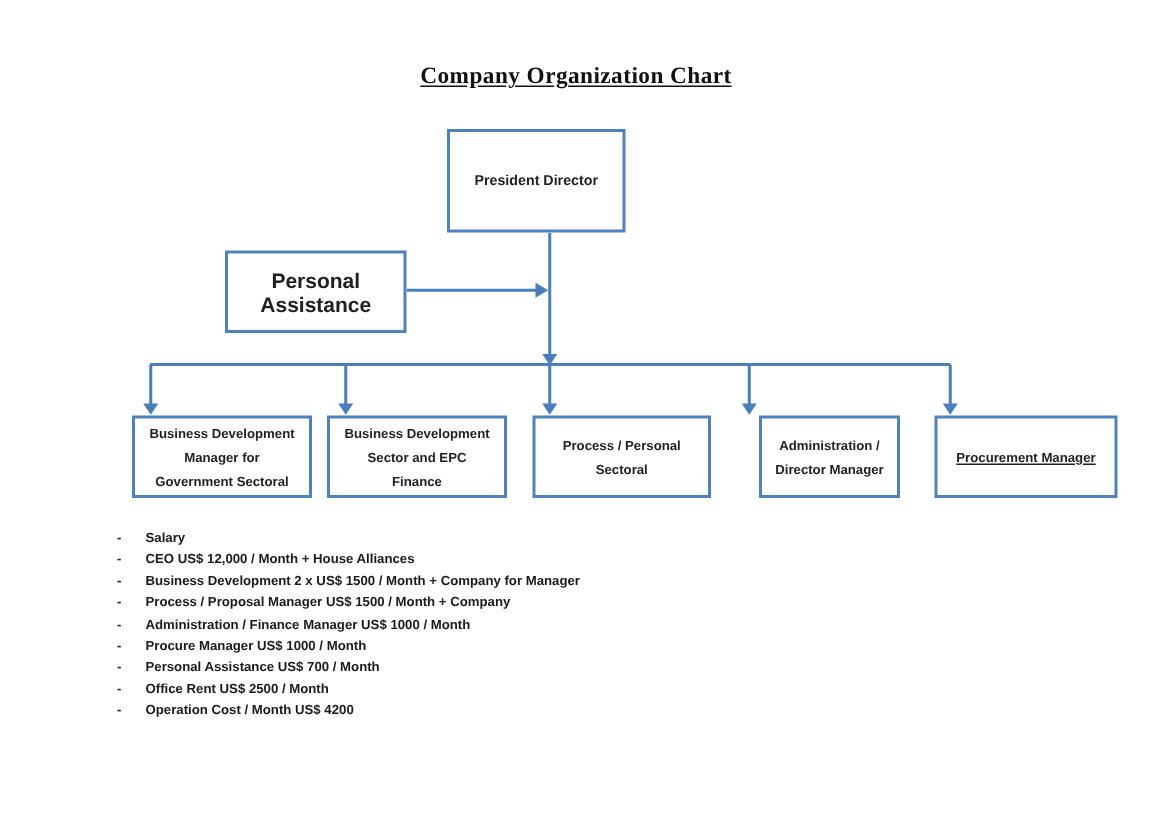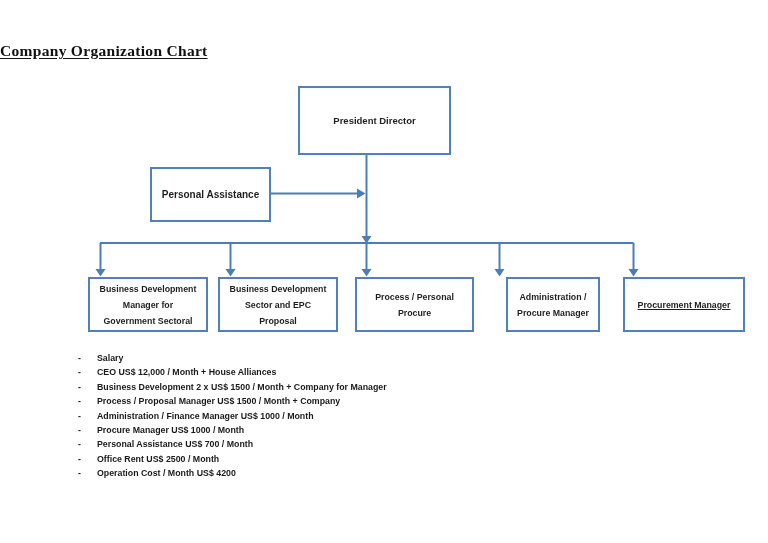--- a/index.html
+++ b/index.html
@@ -11,20 +11,21 @@
     background: #ffffff;
     font-family: "Liberation Sans", sans-serif;
     color: #1a1a1a;
     overflow: hidden;
   }
   .title {
     position: absolute;
     top: 42px;
     left: 0;
     width: 768px;
+    text-align: center;
     font-family: "Liberation Serif", serif;
     font-weight: bold;
     font-size: 15.5px;
     color: #111111;
     text-decoration: underline;
     text-underline-offset: 2px;
     letter-spacing: 0.3px;
   }
   svg.connectors {
     position: absolute;
@@ -39,26 +40,26 @@
     background: #ffffff;
     display: flex;
     flex-direction: column;
     align-items: center;
     justify-content: center;
     text-align: center;
     font-weight: bold;
     color: #1f1f1f;
   }
   .box-president {
-    left: 298px; top: 86px; width: 153px; height: 69px;
+    left: 298px; top: 86px; width: 119px; height: 69px;
     font-size: 9.5px;
   }
   .box-assistant {
     left: 150px; top: 167px; width: 121px; height: 55px;
-    font-size: 10px;
+    font-size: 14px;
   }
   .box-manager {
     top: 277px; height: 55px;
     font-size: 8.8px;
     line-height: 16px;
     margin-left: 48px;
   }
   .box-m0 { left: 40px;  width: 120px; }
   .box-m1 { left: 170px; width: 120px; }
   .box-m2 { left: 307px; width: 119px; }
@@ -123,31 +124,31 @@
 
   <div class="box box-manager box-m0">
     <div>Business Development</div>
     <div>Manager for</div>
     <div>Government Sectoral</div>
   </div>
 
   <div class="box box-manager box-m1">
     <div>Business Development</div>
     <div>Sector and EPC</div>
-    <div>Proposal</div>
+    <div>Finance</div>
   </div>
 
   <div class="box box-manager box-m2">
     <div>Process / Personal</div>
-    <div>Procure</div>
+    <div>Sectoral</div>
   </div>
 
   <div class="box box-manager box-m3">
     <div>Administration /</div>
-    <div>Procure Manager</div>
+    <div>Director Manager</div>
   </div>
 
   <div class="box box-manager box-m4">
     <div>Procurement Manager</div>
   </div>
 
   <ul class="notes">
     <li class="note-row">
       <span class="note-dash">-</span>
       <span class="note-text">Salary</span>

